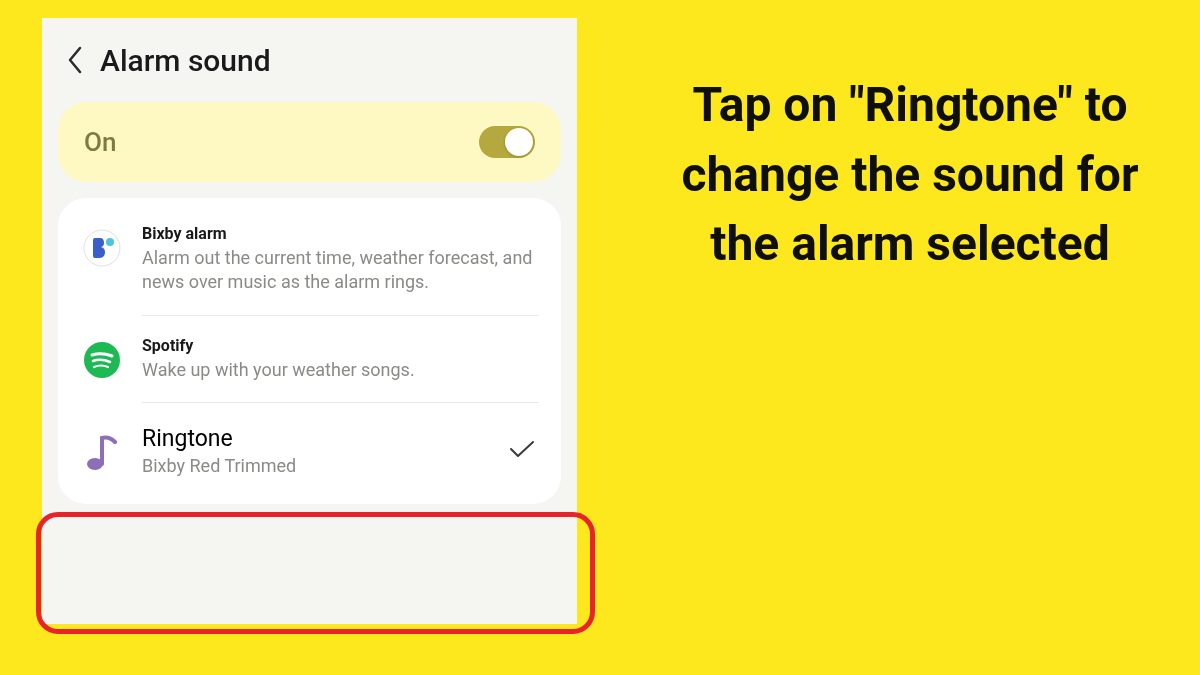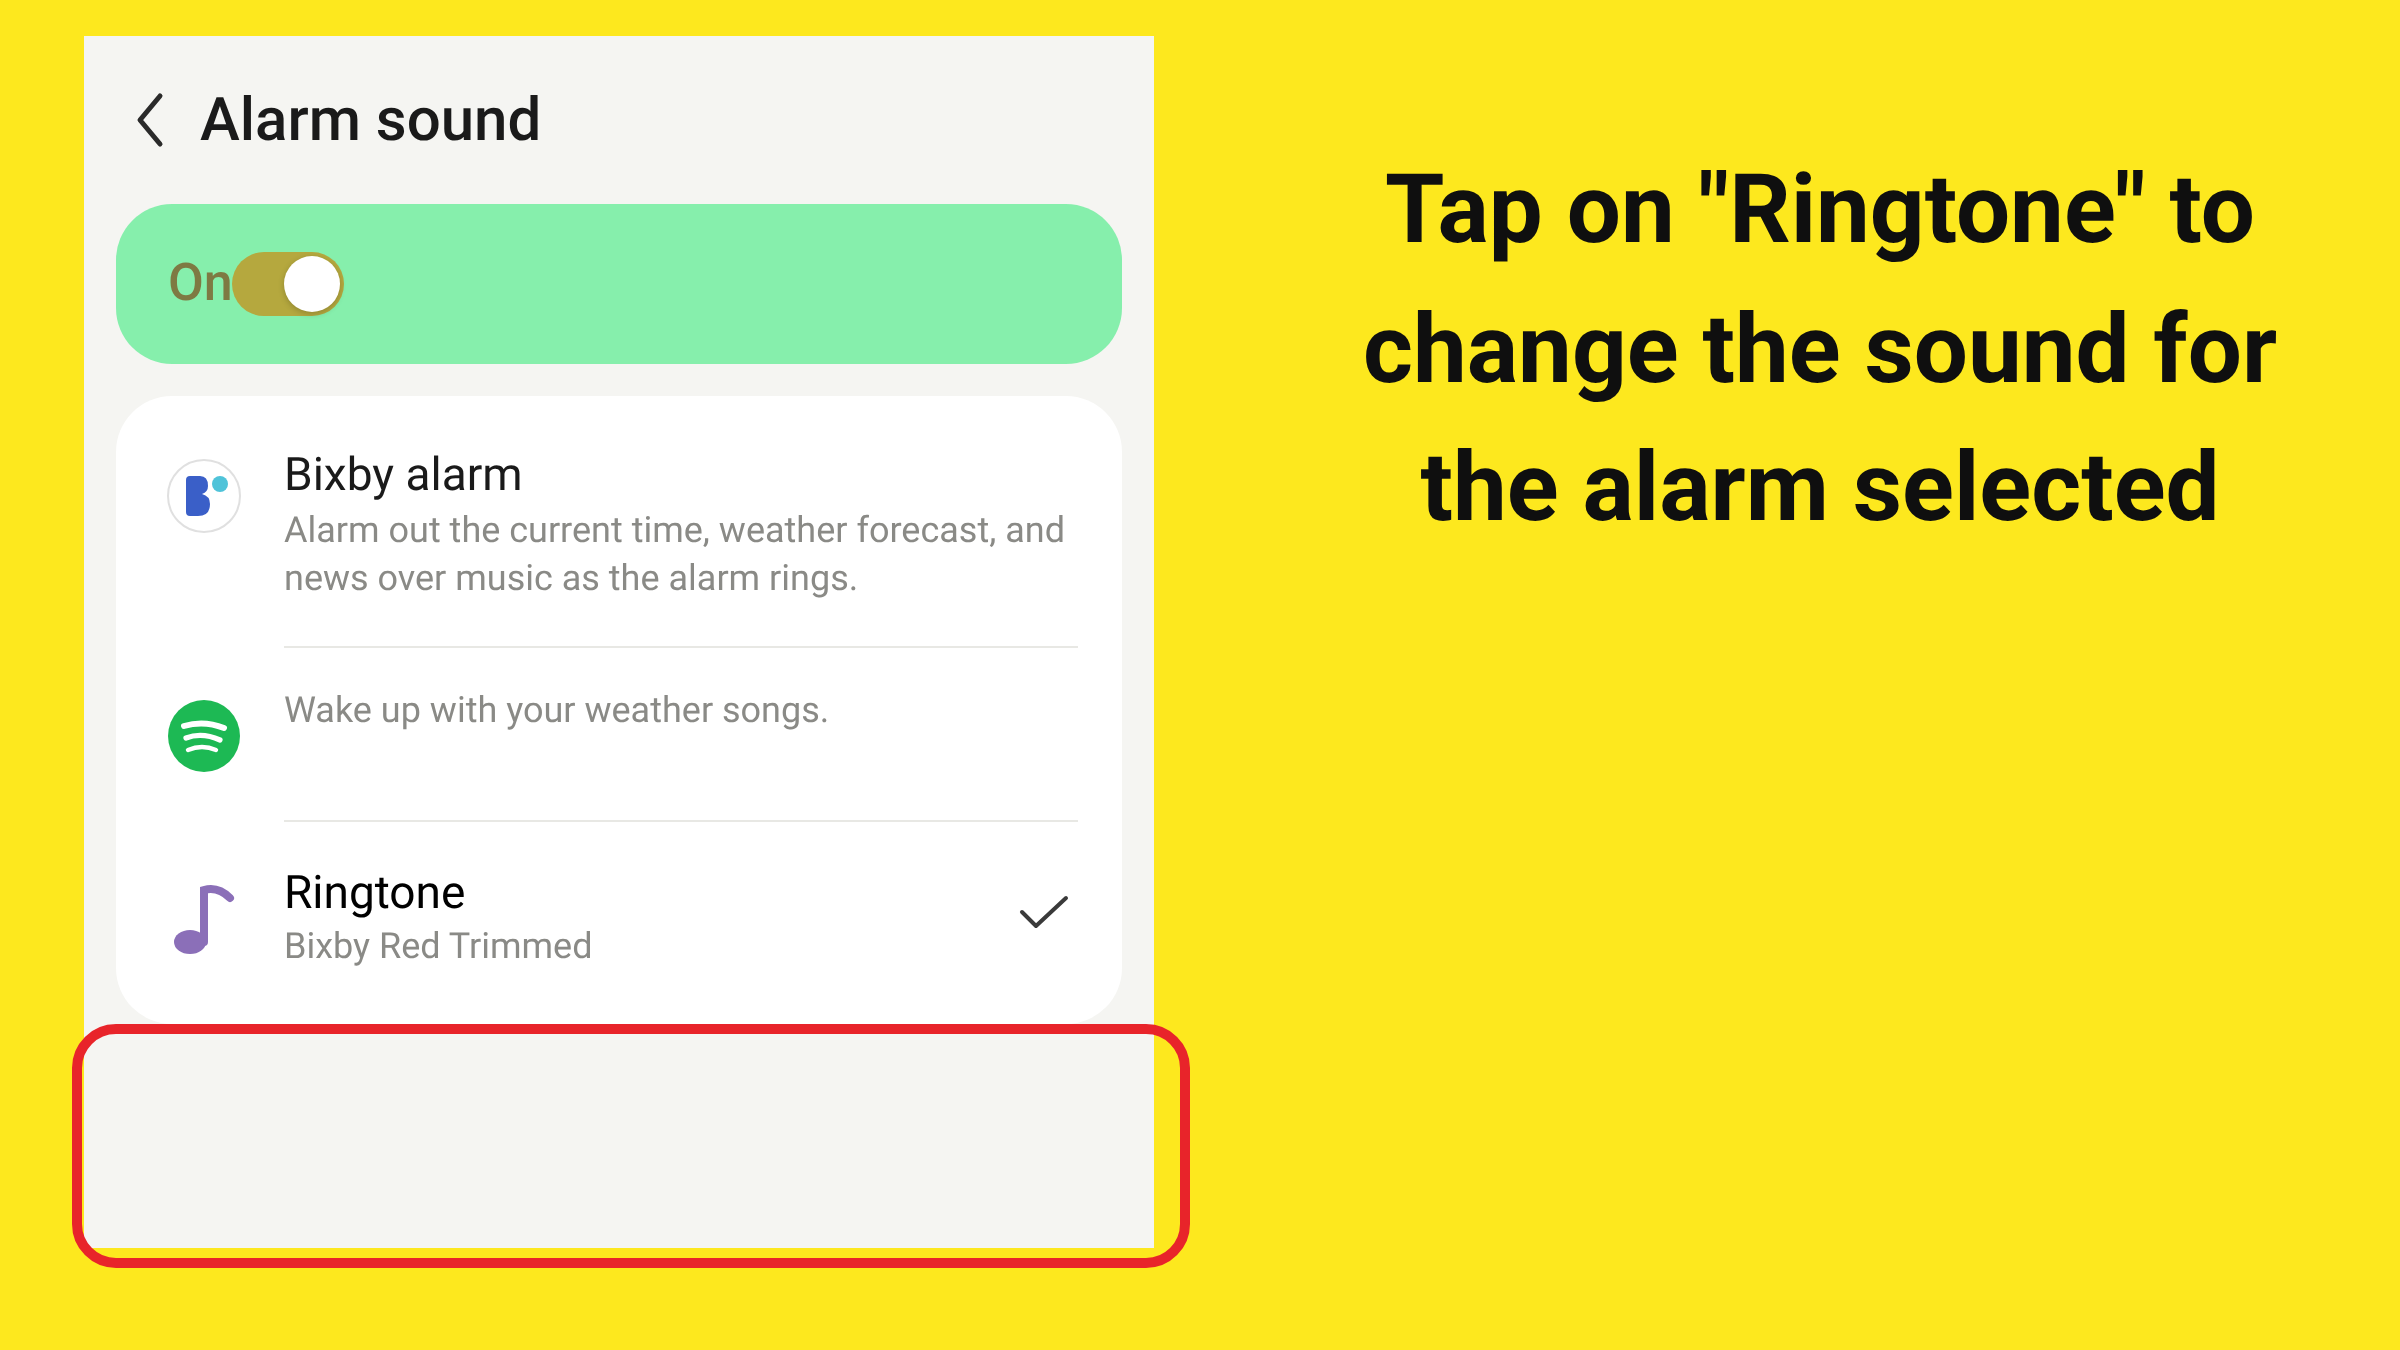--- a/index.html
+++ b/index.html
@@ -38,26 +38,26 @@
       justify-content: center;
     }
     .header-title {
       font-size: 30px;
       font-weight: 500;
       color: #1a1a1a;
       margin-left: 4px;
     }
     .toggle-card {
       margin: 4px 16px 16px 16px;
-      background: #86efac;
+      background: #fef9c3;
       border-radius: 28px;
       padding: 24px 26px;
       display: flex;
       align-items: center;
-      justify-content: flex-start;
+      justify-content: space-between;
     }
     .toggle-label {
       font-size: 26px;
       font-weight: 500;
       color: #7e7a43;
     }
     .toggle-switch {
       width: 56px;
       height: 32px;
       background: #b5a83e;
@@ -93,23 +93,23 @@
       display: flex;
       align-items: center;
       justify-content: center;
       margin-top: 2px;
     }
     .option-text {
       flex: 1;
       margin-left: 18px;
     }
     .option-title {
-      font-size: 23px;
+      font-size: 16px;
       color: #1a1a1a;
-      font-weight: 400;
+      font-weight: 700;
       margin-bottom: 3px;
     }
     .option-subtitle {
       font-size: 18px;
       color: #8a8a86;
       line-height: 1.35;
       font-weight: 400;
     }
     .divider {
       height: 1px;
@@ -196,20 +196,21 @@
     <div class="option-row">
       <div class="option-icon">
         <svg width="40" height="40" viewBox="0 0 40 40">
           <circle cx="20" cy="20" r="18" fill="#1db954"></circle>
           <path d="M 10 15 Q 20 12 30 16" stroke="#ffffff" stroke-width="3" fill="none" stroke-linecap="round"></path>
           <path d="M 11 21 Q 19 18 28 22" stroke="#ffffff" stroke-width="2.6" fill="none" stroke-linecap="round"></path>
           <path d="M 12 27 Q 19 24 26 27" stroke="#ffffff" stroke-width="2.2" fill="none" stroke-linecap="round"></path>
         </svg>
       </div>
       <div class="option-text">
+        <div class="option-title">Spotify</div>
         <div class="option-subtitle">Wake up with your weather songs.</div>
       </div>
     </div>
 
     <div class="divider"></div>
 
     <div class="ringtone-row">
       <div class="option-icon">
         <svg width="34" height="38" viewBox="0 0 34 38">
           <ellipse cx="10" cy="30" rx="8" ry="6" fill="#8b6fb8"></ellipse>

